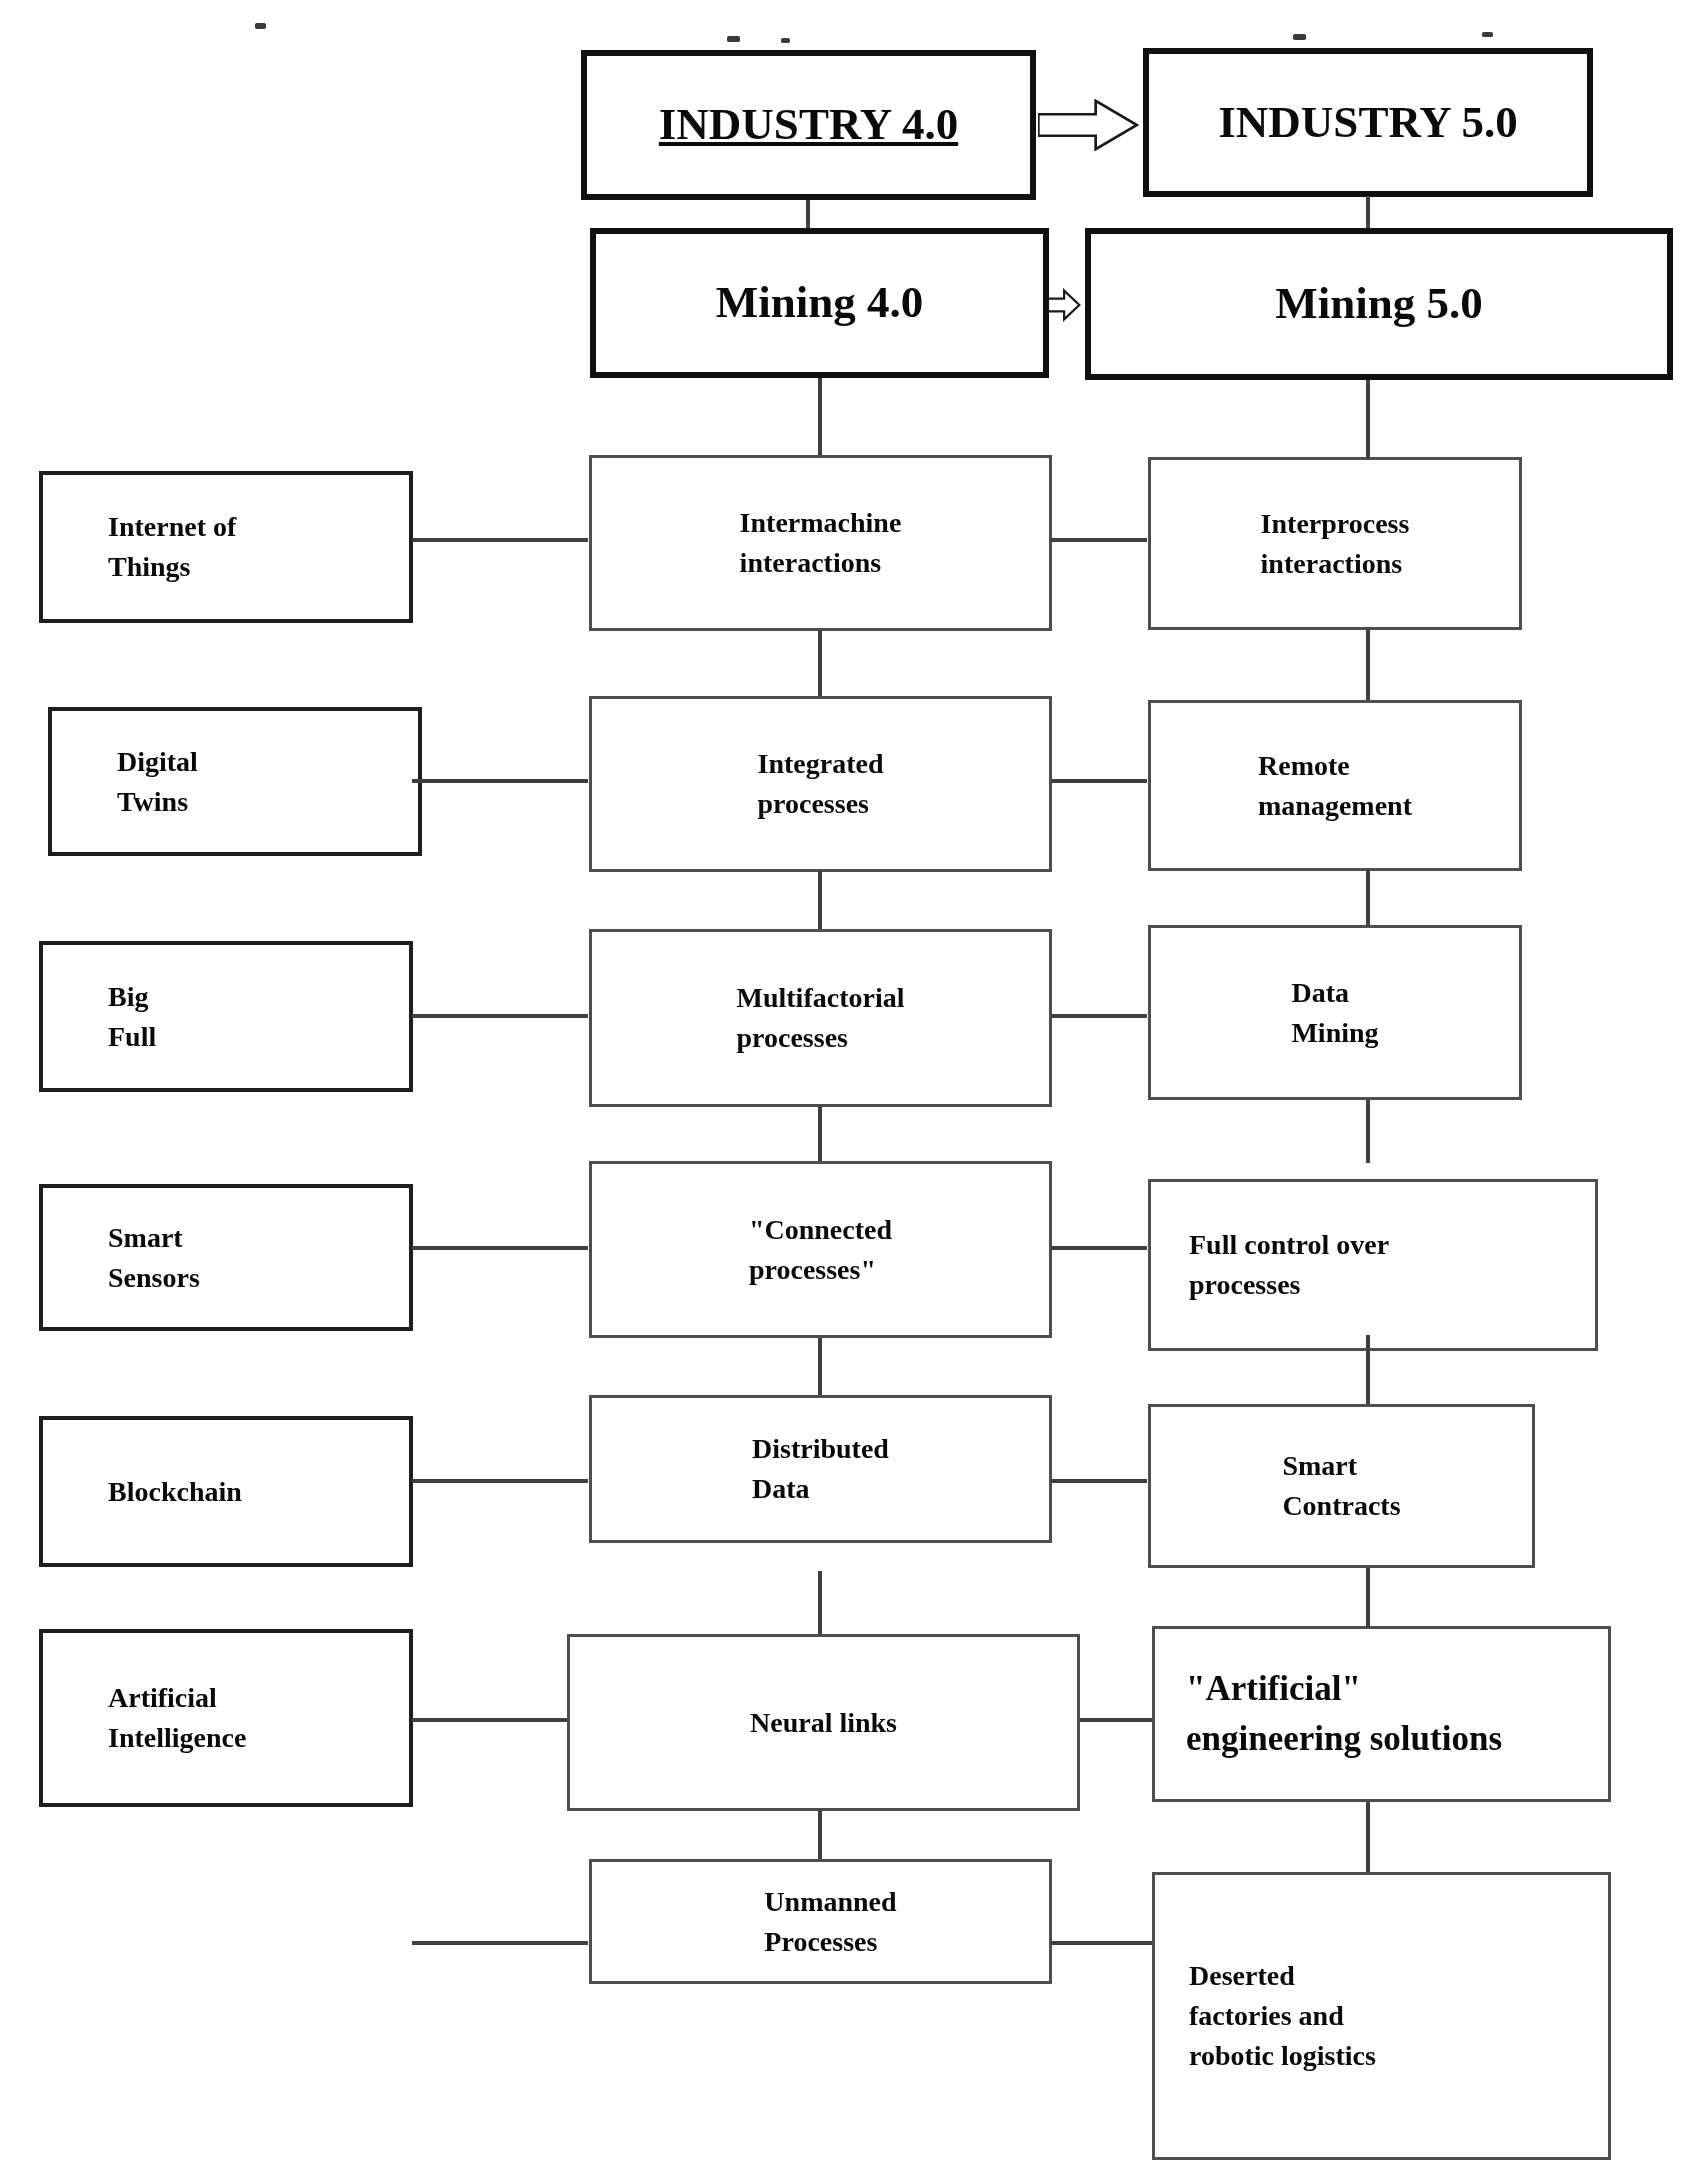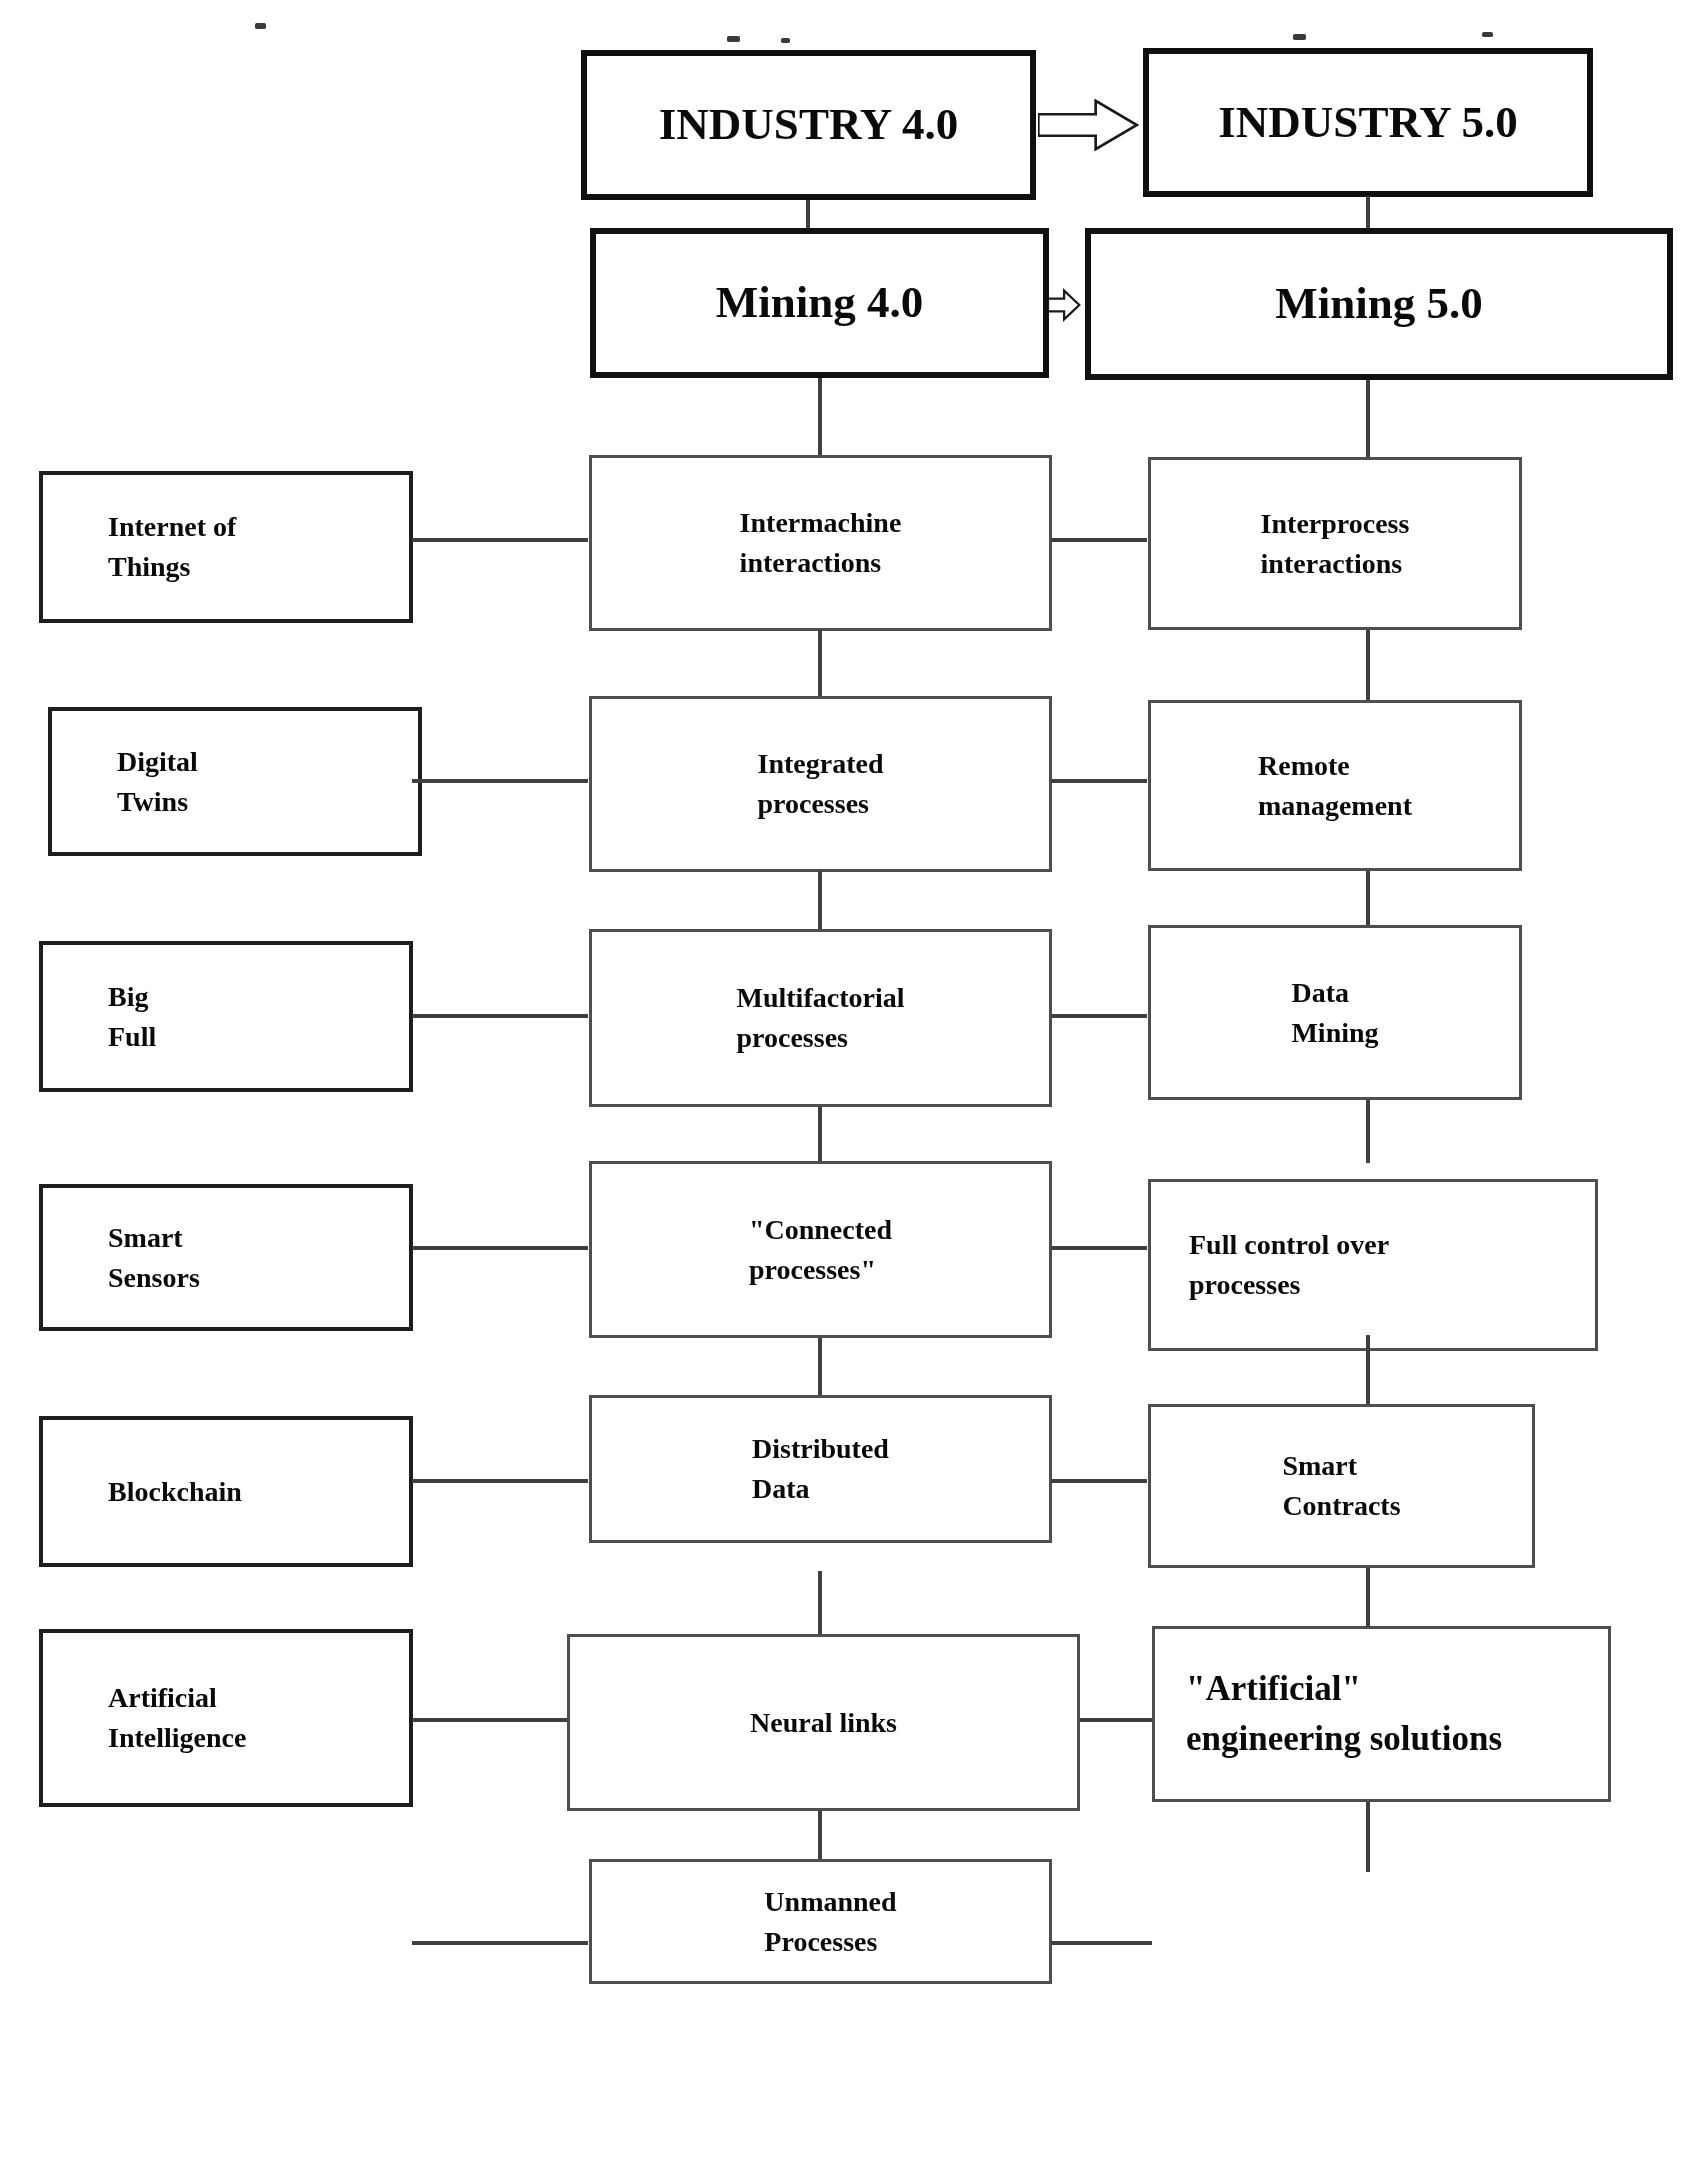--- a/index.html
+++ b/index.html
@@ -20,21 +20,21 @@
   .padl{justify-content:flex-start;}
   .vl{position:absolute;width:3.6px;background:#3f3f3f;}
   .hl{position:absolute;height:3.6px;background:#3f3f3f;}
   .artifact{position:absolute;background:#3a3a3a;border-radius:1.8px;}
 </style>
 </head>
 <body>
 
 <div class="canvas">
 
-  <div class="b thick" style="left:581px;top:50px;width:455px;height:150px;">
+  <div class="b thick" style="left:581px;top:50px;width:455px;height:150px;text-decoration:underline;">
     <span class="t top-label">INDUSTRY 4.0</span>
   </div>
   <div class="b thick" style="left:1143px;top:48px;width:450px;height:149px;">
     <span class="t top-label">INDUSTRY 5.0</span>
   </div>
   <div class="b thick" style="left:590px;top:228px;width:459px;height:150px;">
     <span class="t top-label">Mining 4.0</span>
   </div>
   <div class="b thick" style="left:1085px;top:228px;width:588px;height:152px;">
     <span class="t top-label">Mining 5.0</span>
@@ -120,20 +120,25 @@
 processes</span>
   </div>
   <div class="b mid" style="left:1148px;top:1404px;width:387px;height:164px;">
     <span class="t">Smart
 Contracts</span>
   </div>
   <div class="b mid padl" style="left:1152px;top:1626px;width:459px;height:176px;padding-left:31px;">
     <span class="t" style="font-size:35px;">"Artificial"
 engineering solutions</span>
   </div>
+  <div class="b mid padl" style="left:1152px;top:1872px;width:459px;height:288px;padding-left:34px;">
+    <span class="t">Deserted
+factories and
+robotic logistics</span>
+  </div>
 
   <div class="vl" style="left:806px;top:200px;height:28px;"></div>
   <div class="vl" style="left:1366px;top:196px;height:31.5px;"></div>
 
   <div class="vl" style="left:818px;top:378px;height:77px;"></div>
   <div class="vl" style="left:818px;top:630px;height:66px;"></div>
   <div class="vl" style="left:818px;top:871px;height:58px;"></div>
   <div class="vl" style="left:818px;top:1107px;height:54px;"></div>
   <div class="vl" style="left:818px;top:1338px;height:57px;"></div>
   <div class="vl" style="left:818px;top:1571px;height:63px;"></div>

